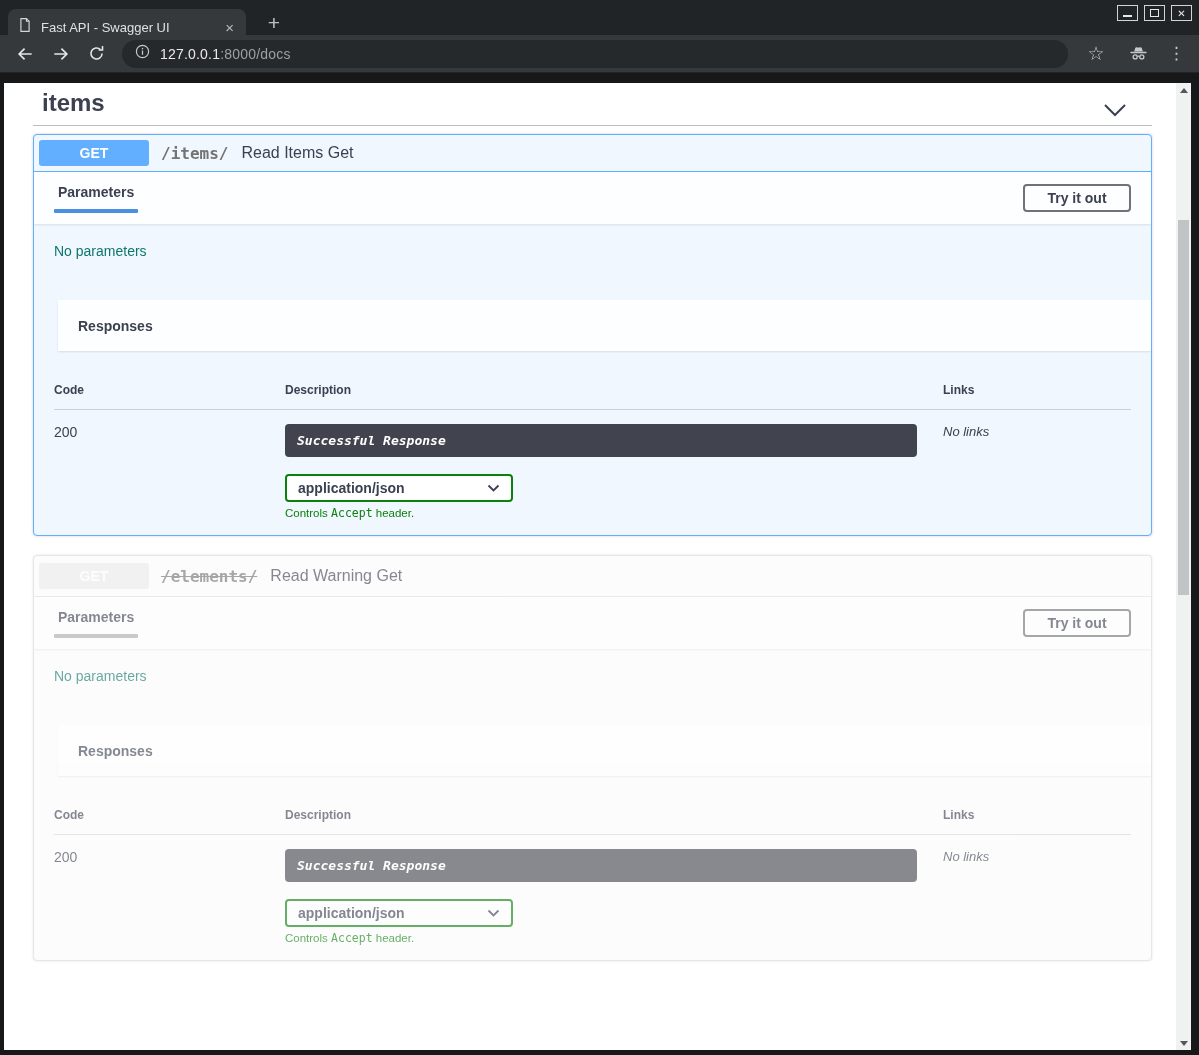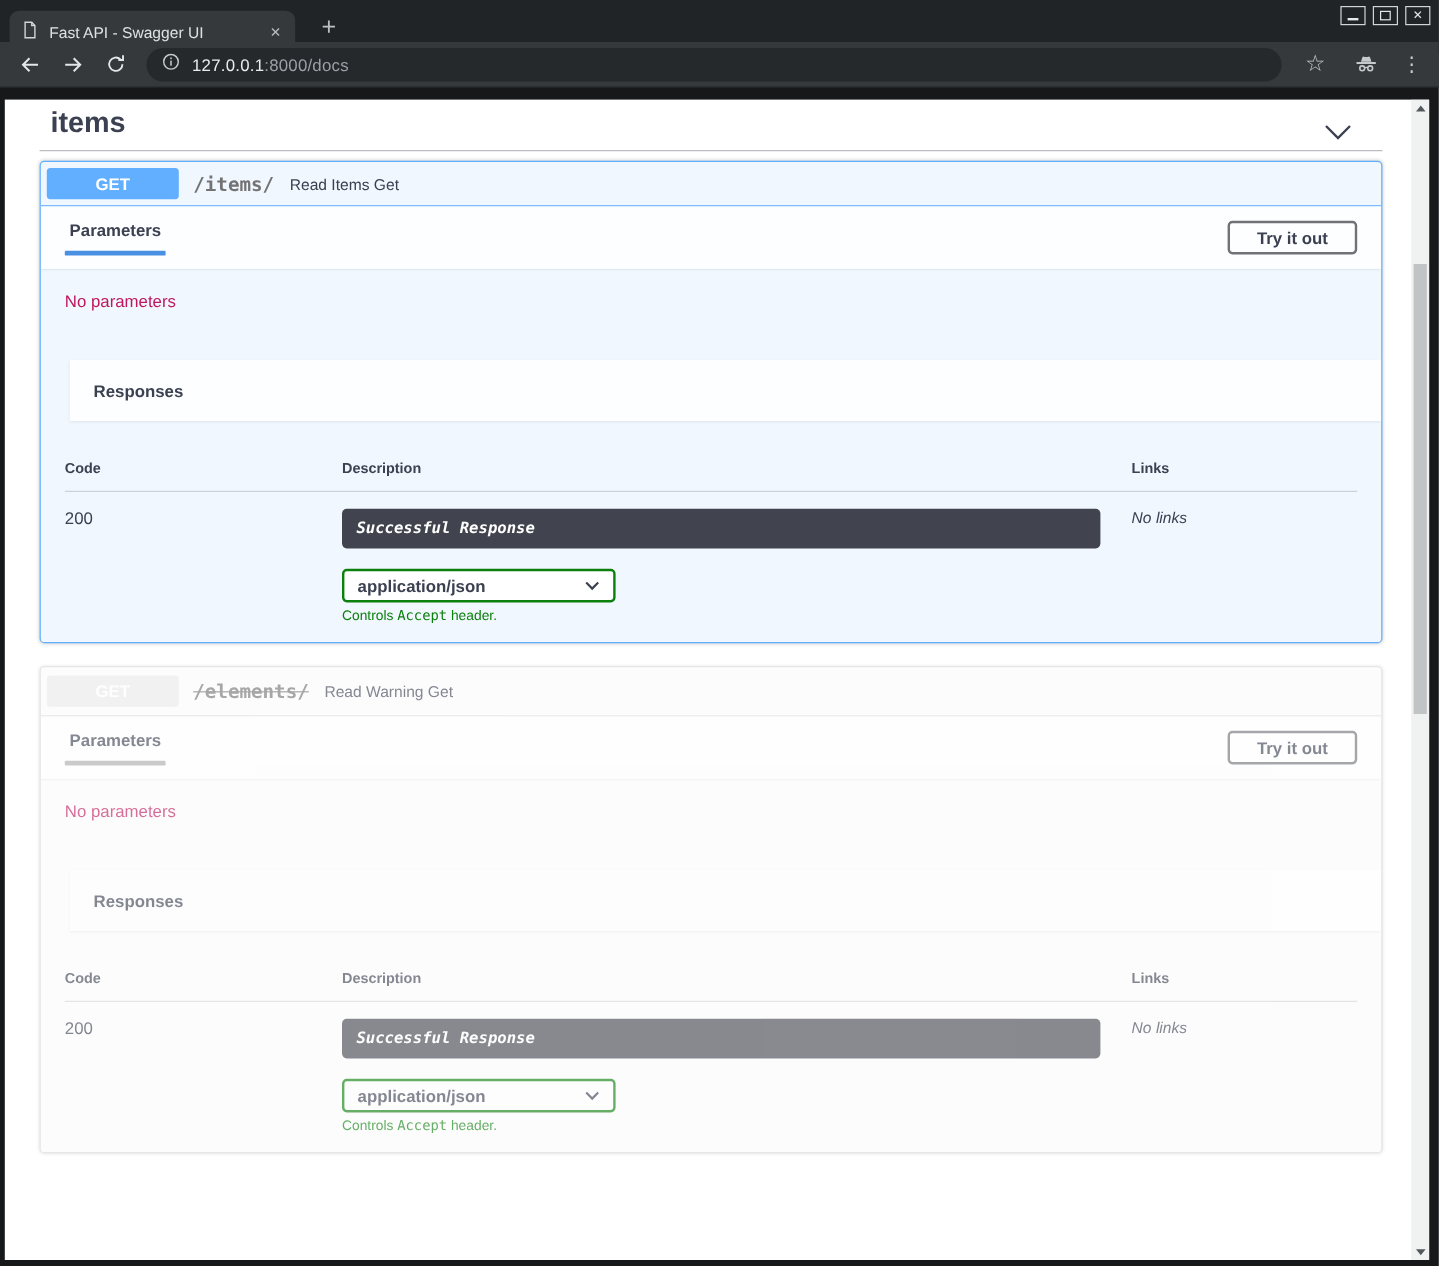--- a/index.html
+++ b/index.html
@@ -45,32 +45,32 @@
   .tag-row { height:26px; display:flex; align-items:flex-end; justify-content:space-between; padding:0 25px 0 9px; cursor:pointer; }
   .tag-title { font-size:24px; font-weight:bold; color:#3b4151; }
   .tag-divider { margin-top:8px; border-bottom:1px solid rgba(59,65,81,.35); }
 
   .opblock { margin-top:8px; border:1px solid #61affe; border-radius:4px; background:#f0f7fe;
              box-shadow:0 0 3px rgba(0,0,0,.19); overflow:hidden; }
   .op-summary { display:flex; align-items:center; padding:5px; border-bottom:1px solid #61affe; cursor:pointer; }
   .method-badge { width:110px; height:26px; background:#61affe; color:#fff; font-weight:bold; font-size:14px;
                   text-align:center; line-height:26px; border-radius:3px; }
   .op-path { margin-left:12px; font-family:"DejaVu Sans Mono", monospace; font-weight:bold; font-size:16px; color:#737373; }
-  .op-desc { margin-left:13px; font-size:13px; color:#3b4151; }
+  .op-desc { margin-left:13px; font-size:16px; color:#3b4151; }
 
   .section-header { height:52px; display:flex; align-items:center; justify-content:space-between;
                     padding:0 20px; background:rgba(255,255,255,.85); box-shadow:0 1px 2px rgba(0,0,0,.10);
                     position:relative; z-index:1; }
   .tab-item { display:flex; flex-direction:column; }
   .tab-label { font-size:14px; font-weight:bold; color:#3b4151; padding:0 4px; }
   .tab-underline { height:4px; background:#4a90e2; margin-top:9px; border-radius:1px; }
   .try-btn { width:108px; height:28px; border:2px solid #6f7276; border-radius:4px; background:transparent;
              font-family:"Liberation Sans", sans-serif; font-size:14px; font-weight:bold; color:#3b4151; cursor:pointer; }
 
-  .no-params { height:76px; padding:19px 20px; font-size:14px; color:#be185d; }
+  .no-params { height:76px; padding:19px 20px; font-size:14px; color:#0f766e; }
   .responses-header { height:51px; display:flex; align-items:center; padding:0 20px;
                       background:rgba(255,255,255,.85); box-shadow:0 1px 2px rgba(0,0,0,.10);
                       font-size:14px; font-weight:bold; color:#3b4151; position:relative; z-index:1;margin-left:24px; }
   .responses-inner { padding:32px 20px 15px; }
   .resp-head { display:flex; font-size:12px; font-weight:bold; color:#3b4151; line-height:14px;
                padding-bottom:12px; border-bottom:1px solid rgba(59,65,81,.2); }
   .col-code { width:231px; } .col-desc { flex:1; } .col-links { width:188px; }
   .resp-row { display:flex; padding-top:14px; }
   .resp-code { font-size:14px; color:#3b4151; line-height:16px; }
   .md-bar { width:632px; padding:9px 12px; background:#41444e; border-radius:4px; color:#fff;

